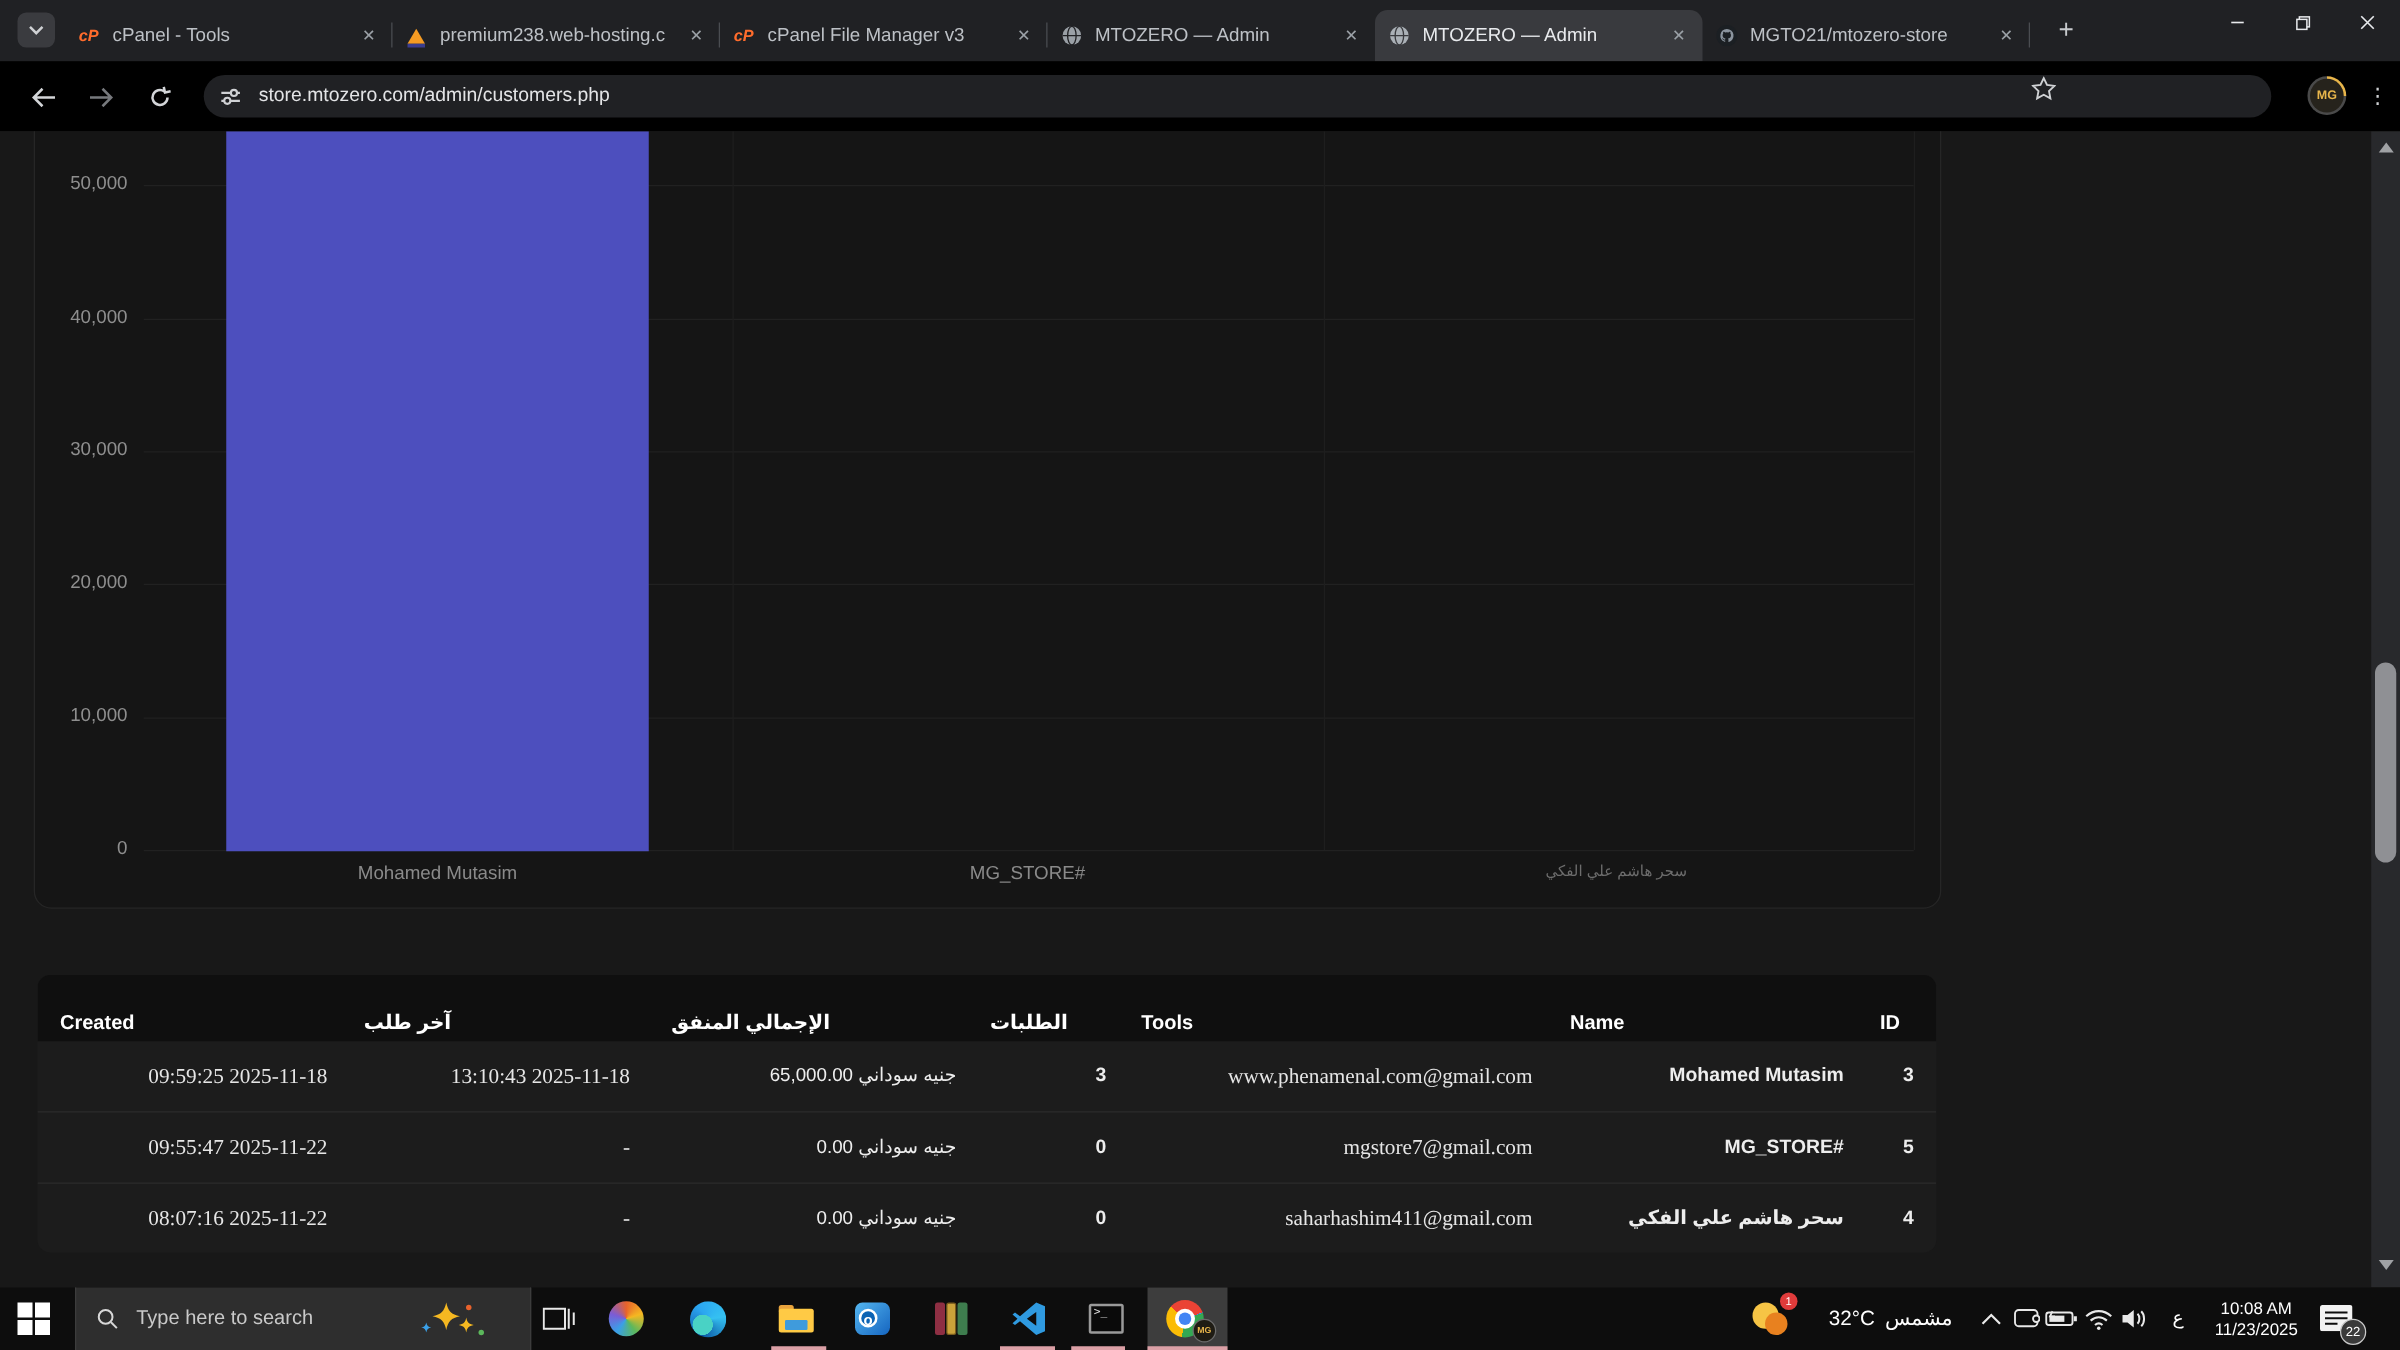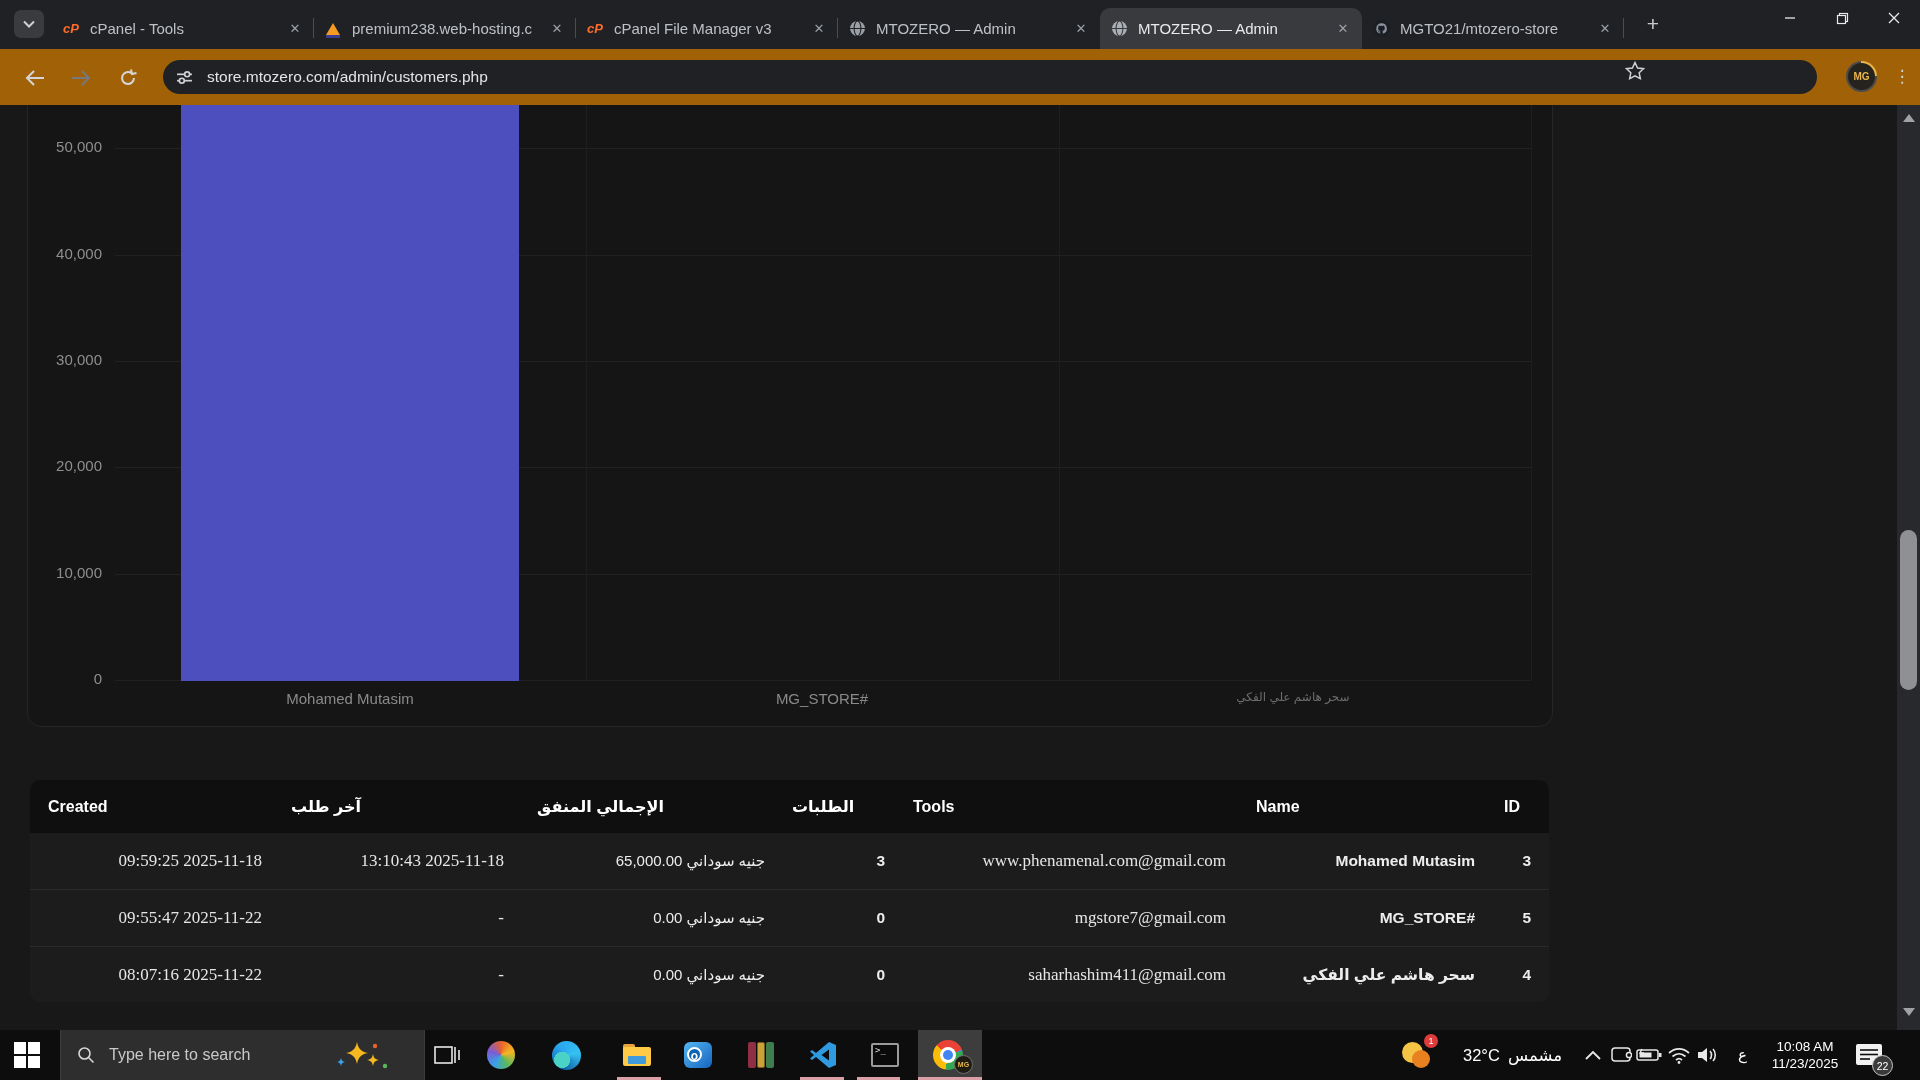--- a/index.html
+++ b/index.html
@@ -20,21 +20,21 @@
   .tab-close{width:18px;height:18px;border-radius:50%;color:#9aa0a6;font-size:13px;line-height:18px;text-align:center;}
   .favicon{width:18px;height:18px;flex:0 0 18px;display:flex;align-items:center;justify-content:center;}
   .fav-cpanel{color:#ff6c2c;font-weight:bold;font-size:13px;font-style:italic;}
   .fav-flame{width:0;height:0;border-left:7px solid transparent;border-right:7px solid transparent;border-bottom:12px solid #f59b23;position:relative;}
   .fav-flame:after{content:"";position:absolute;left:-7px;top:12px;width:14px;height:3px;background:#3a3d8f;}
   .newtab-btn{position:absolute;left:1640px;top:12px;width:26px;height:26px;color:#c7cacd;font-size:21px;line-height:24px;text-align:center;border-radius:50%;}
   .win-controls{position:absolute;right:0;top:0;height:36px;display:flex;}
   .win-btn{width:52px;height:36px;display:flex;align-items:center;justify-content:center;color:#e8eaed;}
 
   
-  .toolbar{position:absolute;left:0;top:49px;width:1920px;height:56px;background:#a16207;}
+  .toolbar{position:absolute;left:0;top:49px;width:1920px;height:56px;background:#000000;}
   .nav-btn{position:absolute;top:16px;width:26px;height:26px;display:flex;align-items:center;justify-content:center;}
   .omnibox{position:absolute;left:163px;top:11px;width:1654px;height:34px;border-radius:17px;background:#202124;display:flex;align-items:center;}
   .omni-url{margin-left:14px;font-size:15.5px;color:#e3e4e6;}
   .star-btn{position:absolute;left:1625px;top:12px;width:22px;height:22px;}
   .avatar{position:absolute;left:1846px;top:12px;width:31px;height:31px;border-radius:50%;
           background:conic-gradient(#e9b64b 0 90deg,#4a4a4a 90deg 360deg);display:flex;align-items:center;justify-content:center;}
   .avatar-inner{width:27px;height:27px;border-radius:50%;background:#26231c;color:#e9b64b;font-size:10px;font-weight:bold;
           display:flex;align-items:center;justify-content:center;}
   .menu-btn{position:absolute;left:1893px;top:14px;width:18px;height:28px;color:#cfd1d4;font-size:17px;line-height:28px;text-align:center;}
 
@@ -44,21 +44,21 @@
               border:1px solid #262626;border-radius:14px;box-sizing:border-box;}
   .gridline-h{position:absolute;left:115px;width:1416px;height:1px;background:#212121;}
   .gridline-v{position:absolute;top:0;width:1px;height:575px;background:#1e1e1e;}
   .ytick{position:absolute;width:88px;text-align:right;font-size:15px;color:#8e8e8e;}
   .bar{position:absolute;left:181px;top:0;width:338px;height:576px;background:#4d4fbe;}
   .xlabel{position:absolute;top:585px;width:400px;text-align:center;font-size:15px;color:#8a8a8a;}
   .xlabel.ar{font-size:12px;color:#6d6d6d;}
 
   .table-card{position:absolute;left:30px;top:675px;width:1519px;height:222px;background:#1c1c1c;border-radius:10px;overflow:hidden;}
   .thead{position:absolute;left:0;top:0;width:100%;height:53px;background:#0f0f0f;}
-  .th{position:absolute;top:0;height:53px;line-height:53px;color:#fff;font-size:16px;font-weight:bold;white-space:nowrap;}
+  .th{position:absolute;top:12px;height:53px;line-height:53px;color:#fff;font-size:16px;font-weight:bold;white-space:nowrap;}
   .t-row{position:absolute;left:0;width:100%;height:56px;}
   .row-sep{position:absolute;left:0;width:100%;height:1px;background:#2b2b2b;}
   .td{position:absolute;top:0;height:56px;line-height:56px;text-align:right;color:#ededed;font-size:15px;white-space:nowrap;}
   .td.mono{font-family:Liberation Serif, serif;font-size:17px;color:#e6e6e6;}
   .td.bold{font-weight:bold;font-size:15.5px;}
   .c1{left:18px;width:214px;}  .c2{left:261px;width:213px;} .c3{left:480px;width:255px;}
   .c4{left:762px;width:93px;}  .c5{left:883px;width:313px;} .c6{left:1226px;width:219px;}
   .c7{left:1440px;width:61px;}
 
   

